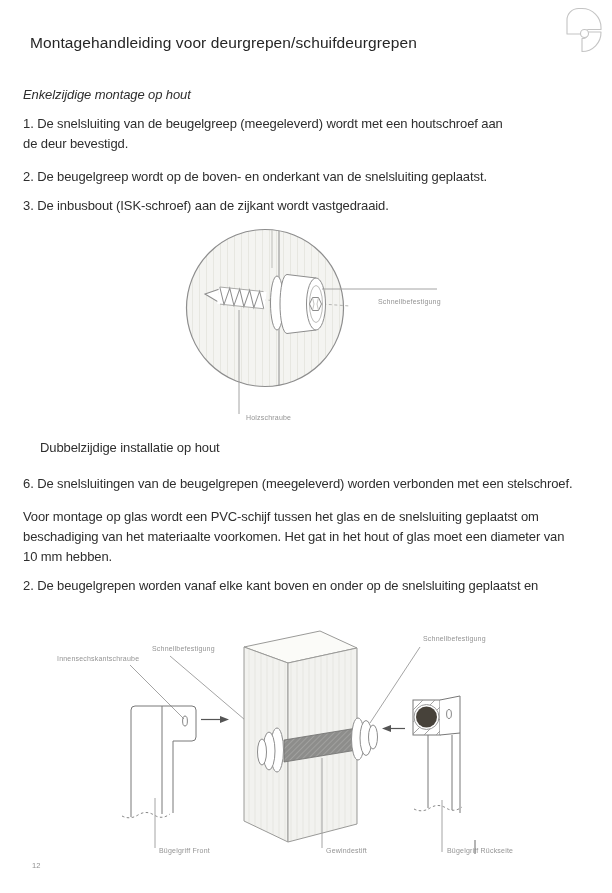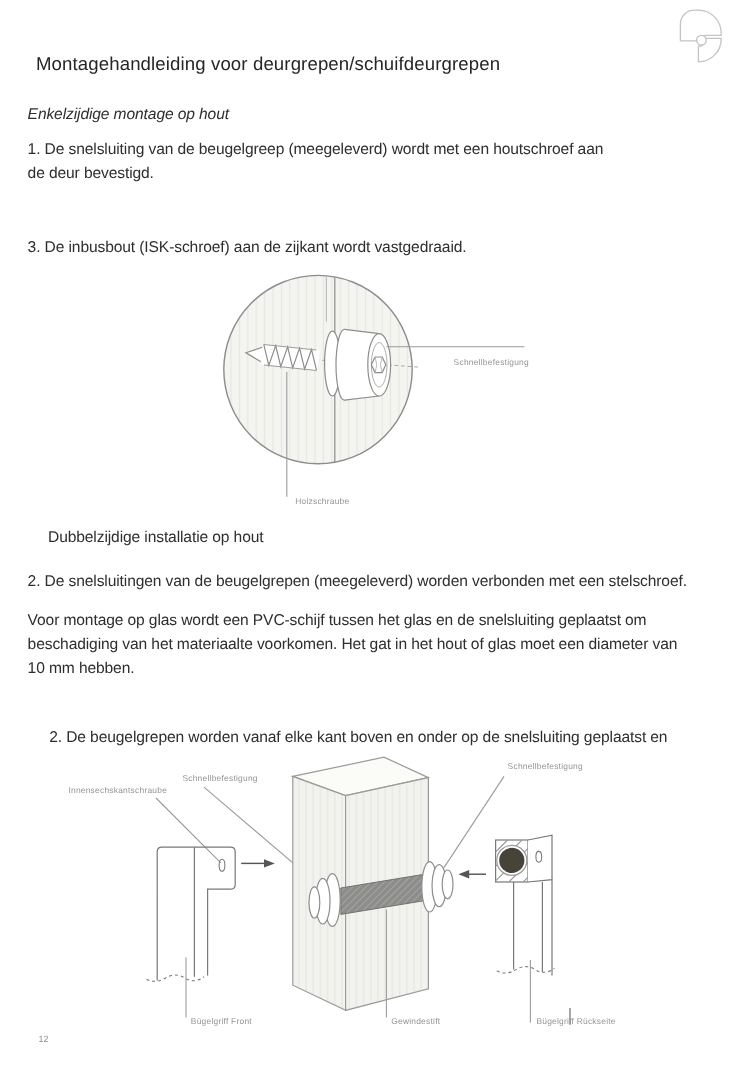--- a/index.html
+++ b/index.html
@@ -10,33 +10,34 @@
   .bodyline{font-size:13px;color:#2e2e2e;letter-spacing:-.1px;line-height:15px;}
   .pagenum{font-size:7.5px;font-weight:normal;color:#8f8f8f;}
   svg text{font-family:"Liberation Sans",sans-serif;font-size:7px;fill:#949494;letter-spacing:.2px;}
   svg{display:block;}
 </style>
 </head>
 <body>
 
 <div class="page">
 
-  <div class="abs title" style="left:30px;top:45px;">Montagehandleiding voor deurgrepen/schuifdeurgrepen</div>
+  <div class="abs title" style="left:30px;top:34px;">Montagehandleiding voor deurgrepen/schuifdeurgrepen</div>
 
   <svg class="abs" style="left:563px;top:6px;" width="44" height="50" viewBox="0 0 44 50">
     <g fill="#ffffff" stroke="#c4c4c4" stroke-width="1.1" stroke-linejoin="round">
       <path d="M21,28 L4,28 L4,14 A11.5,11.5 0 0 1 15.5,2.5 L19,2.5 A19,19 0 0 1 38,21.5 L38,23.5 L25.5,23.5 A5,5 0 0 0 21,28 Z"></path>
       <path d="M38,26 A19,19 0 0 1 19,45.5 L19,32.5 A5,5 0 0 0 24.5,26 Z"></path>
       <circle cx="21.5" cy="27.5" r="4"></circle>
     </g>
   </svg>
 
   <div class="abs bodyline" style="left:23px;top:87px;font-style:italic;">Enkelzijdige montage op hout</div>
   <div class="abs bodyline" style="left:23px;top:116px;">1. De snelsluiting van de beugelgreep (meegeleverd) wordt met een houtschroef aan</div>
   <div class="abs bodyline" style="left:23px;top:136px;">de deur bevestigd.</div>
+  <div class="abs bodyline" style="left:23px;top:169px;">2. De beugelgreep wordt op de boven- en onderkant van de snelsluiting geplaatst.</div>
   <div class="abs bodyline" style="left:23px;top:198px;">3. De inbusbout (ISK-schroef) aan de zijkant wordt vastgedraaid.</div>
 
   <svg class="abs" style="left:0;top:222px;" width="612" height="206" viewBox="0 0 612 206">
     <defs>
       <clipPath id="circClip">
           <circle cx="265" cy="86" r="78.5"></circle>
         </clipPath>
       <pattern id="grain" width="7" height="10" patternUnits="userSpaceOnUse">
         <rect width="7" height="10" fill="#f4f4f1"></rect>
         <path d="M3.5,0 V10" stroke="#e7e7e1" stroke-width="1"></path>
@@ -73,25 +74,25 @@
       <path d="M312.5,75.5 L314,82 L312.5,88.5 M318.5,75.5 L317,82 L318.5,88.5" stroke="#aaaaa7" stroke-width=".7" fill="none"></path>
     </g>
 
     <line x1="322" y1="67" x2="437" y2="67" stroke="#9a9a9a" stroke-width=".9"></line>
     <text x="378" y="82">Schnellbefestigung</text>
     <line x1="239" y1="88" x2="239" y2="192" stroke="#9a9a9a" stroke-width=".9"></line>
     <text x="246" y="198">Holzschraube</text>
   </svg>
 
   <div class="abs bodyline" style="left:40px;top:440px;">Dubbelzijdige installatie op hout</div>
-  <div class="abs bodyline" style="left:23px;top:476px;">2. De snelsluitingen van de beugelgrepen (meegeleverd) worden verbonden met een stelschroef.</div>
+  <div class="abs bodyline" style="left:23px;top:476px;">6. De snelsluitingen van de beugelgrepen (meegeleverd) worden verbonden met een stelschroef.</div>
   <div class="abs bodyline" style="left:23px;top:529px;">beschadiging van het materiaalte voorkomen. Het gat in het hout of glas moet een diameter van</div>
   <div class="abs bodyline" style="left:23px;top:509px;">Voor montage op glas wordt een PVC-schijf tussen het glas en de snelsluiting geplaatst om</div>
   <div class="abs bodyline" style="left:23px;top:549px;">10 mm hebben.</div>
-  <div class="abs bodyline" style="left:23px;top:606px;margin-left:18px;">2. De beugelgrepen worden vanaf elke kant boven en onder op de snelsluiting geplaatst en</div>
+  <div class="abs bodyline" style="left:23px;top:578px;">2. De beugelgrepen worden vanaf elke kant boven en onder op de snelsluiting geplaatst en</div>
 
   <svg class="abs" style="left:0;top:625px;" width="612" height="250" viewBox="0 0 612 250">
     <defs>
       <pattern id="grain2" width="6" height="12" patternUnits="userSpaceOnUse">
         <rect width="6" height="12" fill="#f2f2ef"></rect>
         <path d="M3,0 V12" stroke="#e6e6e1" stroke-width="1"></path>
       </pattern>
     </defs>
 
     <text x="57" y="36">Innensechskantschraube</text>

